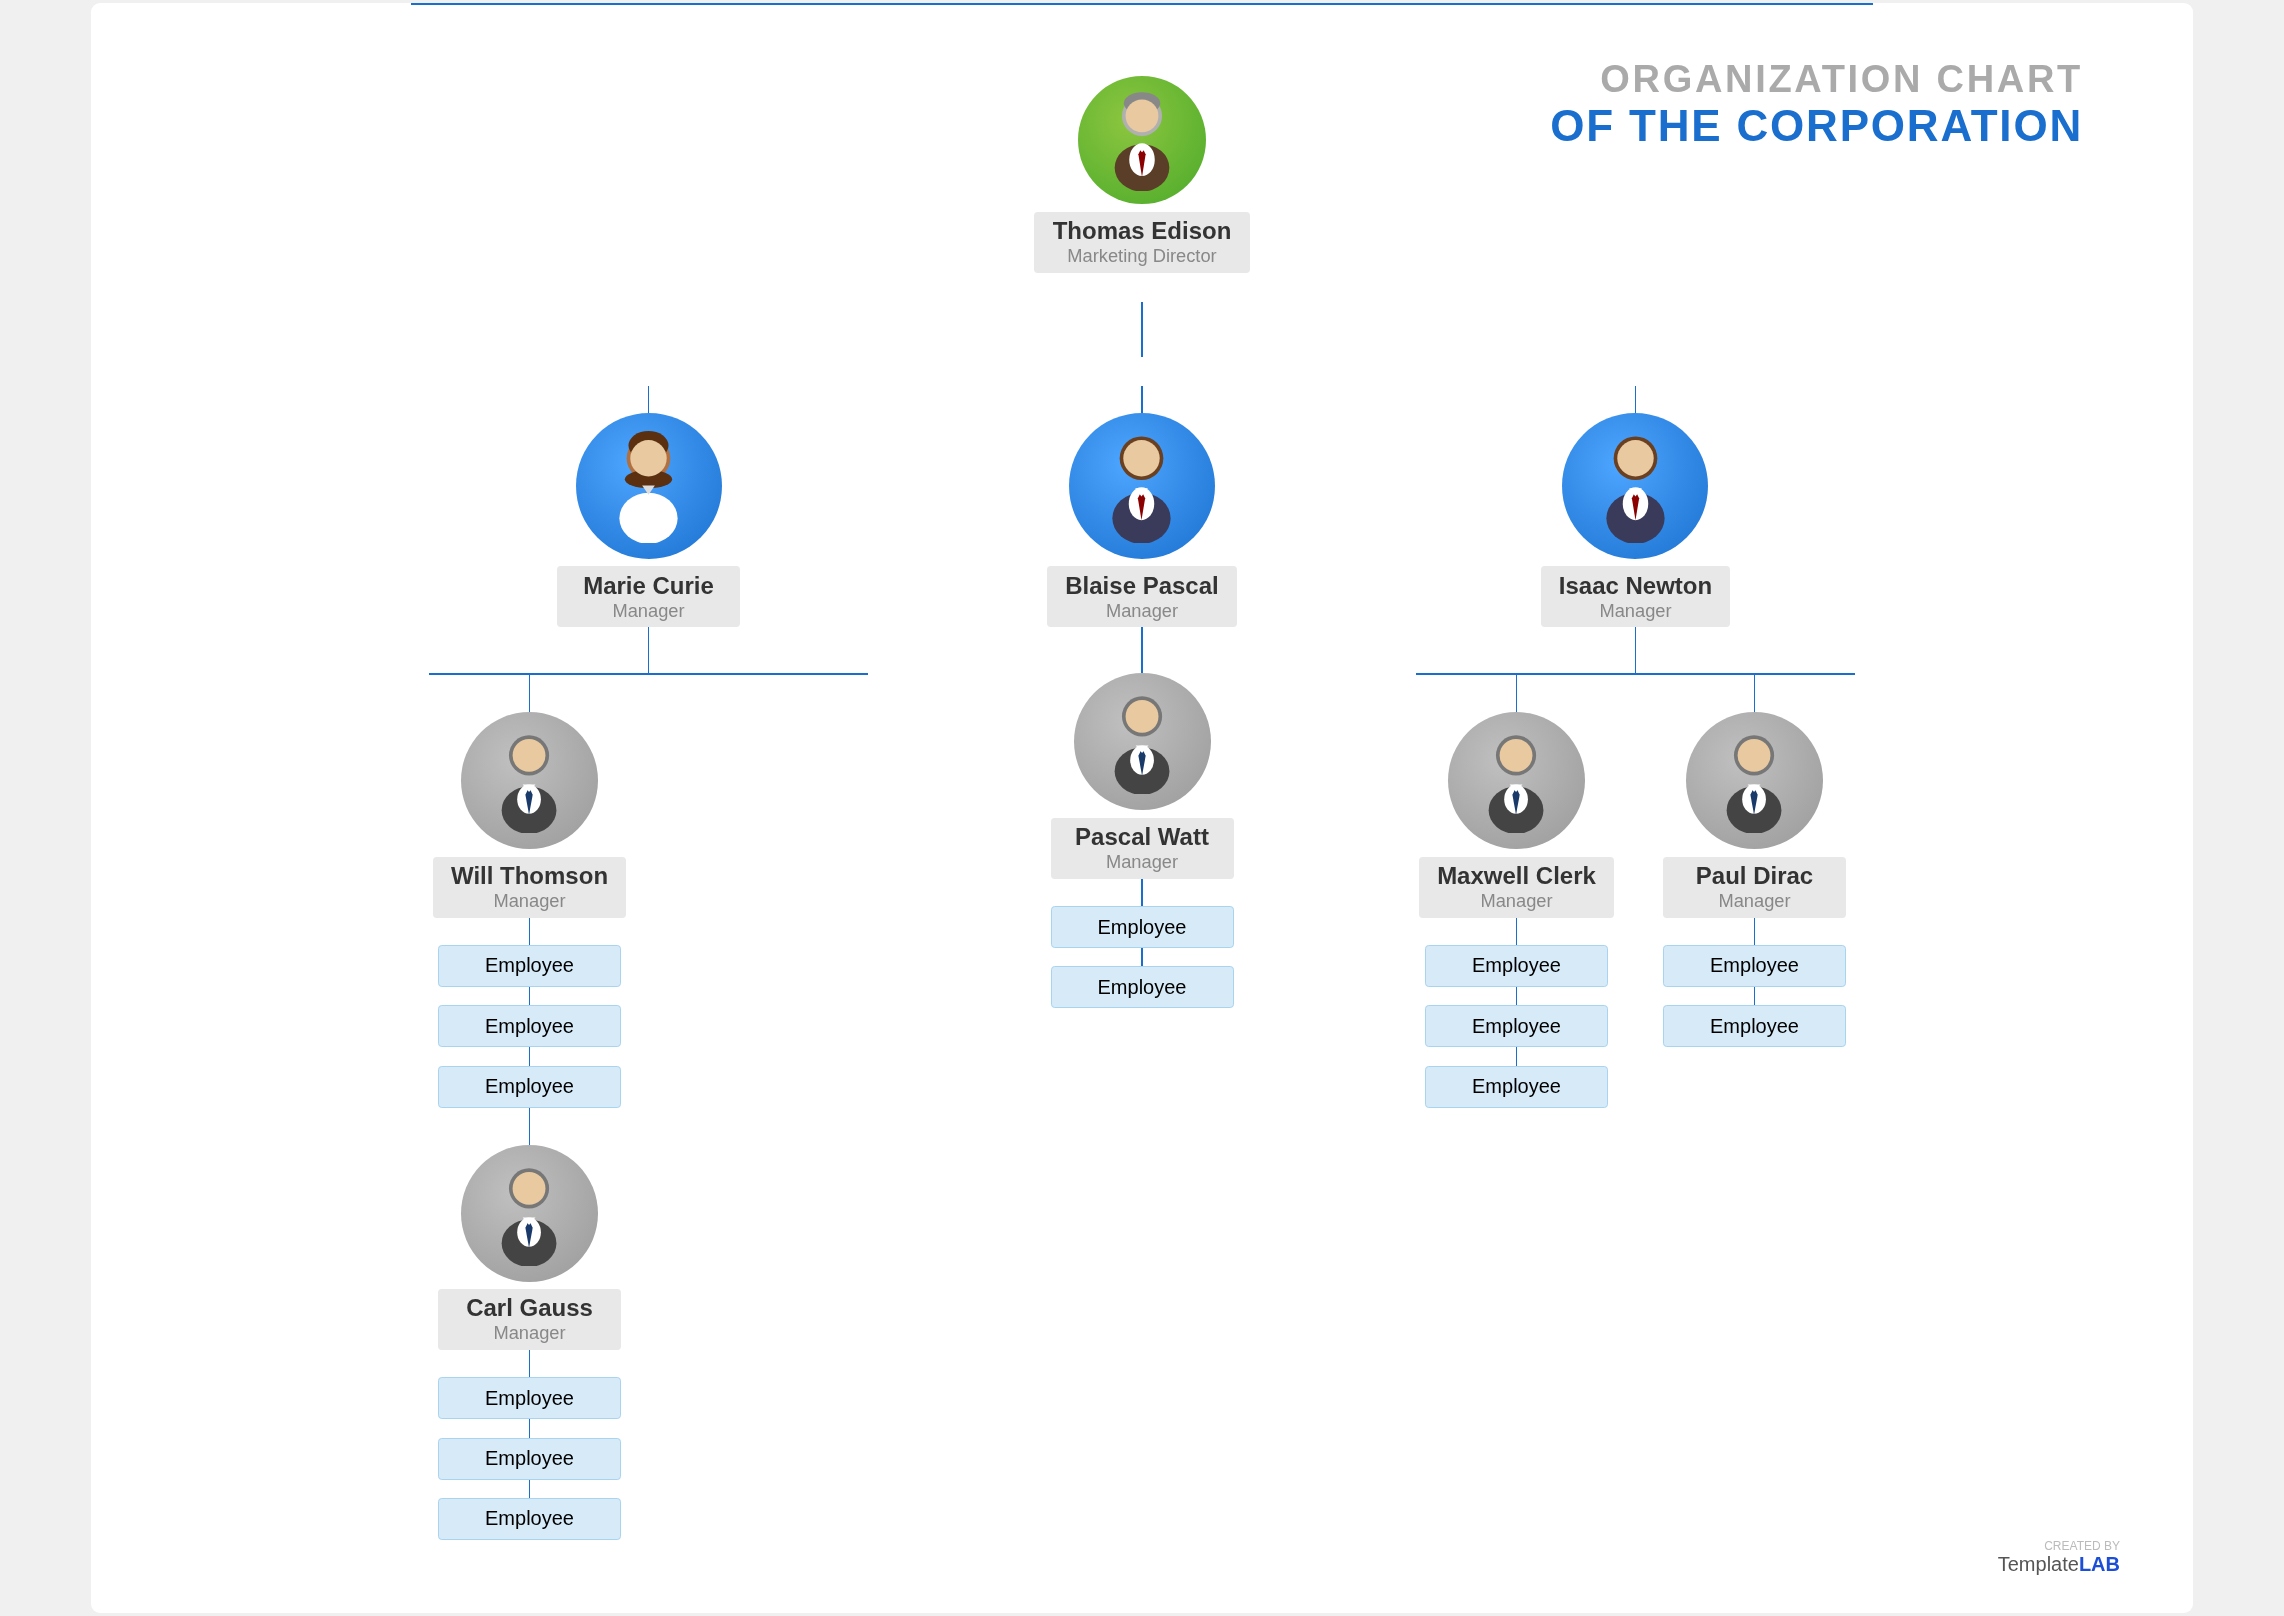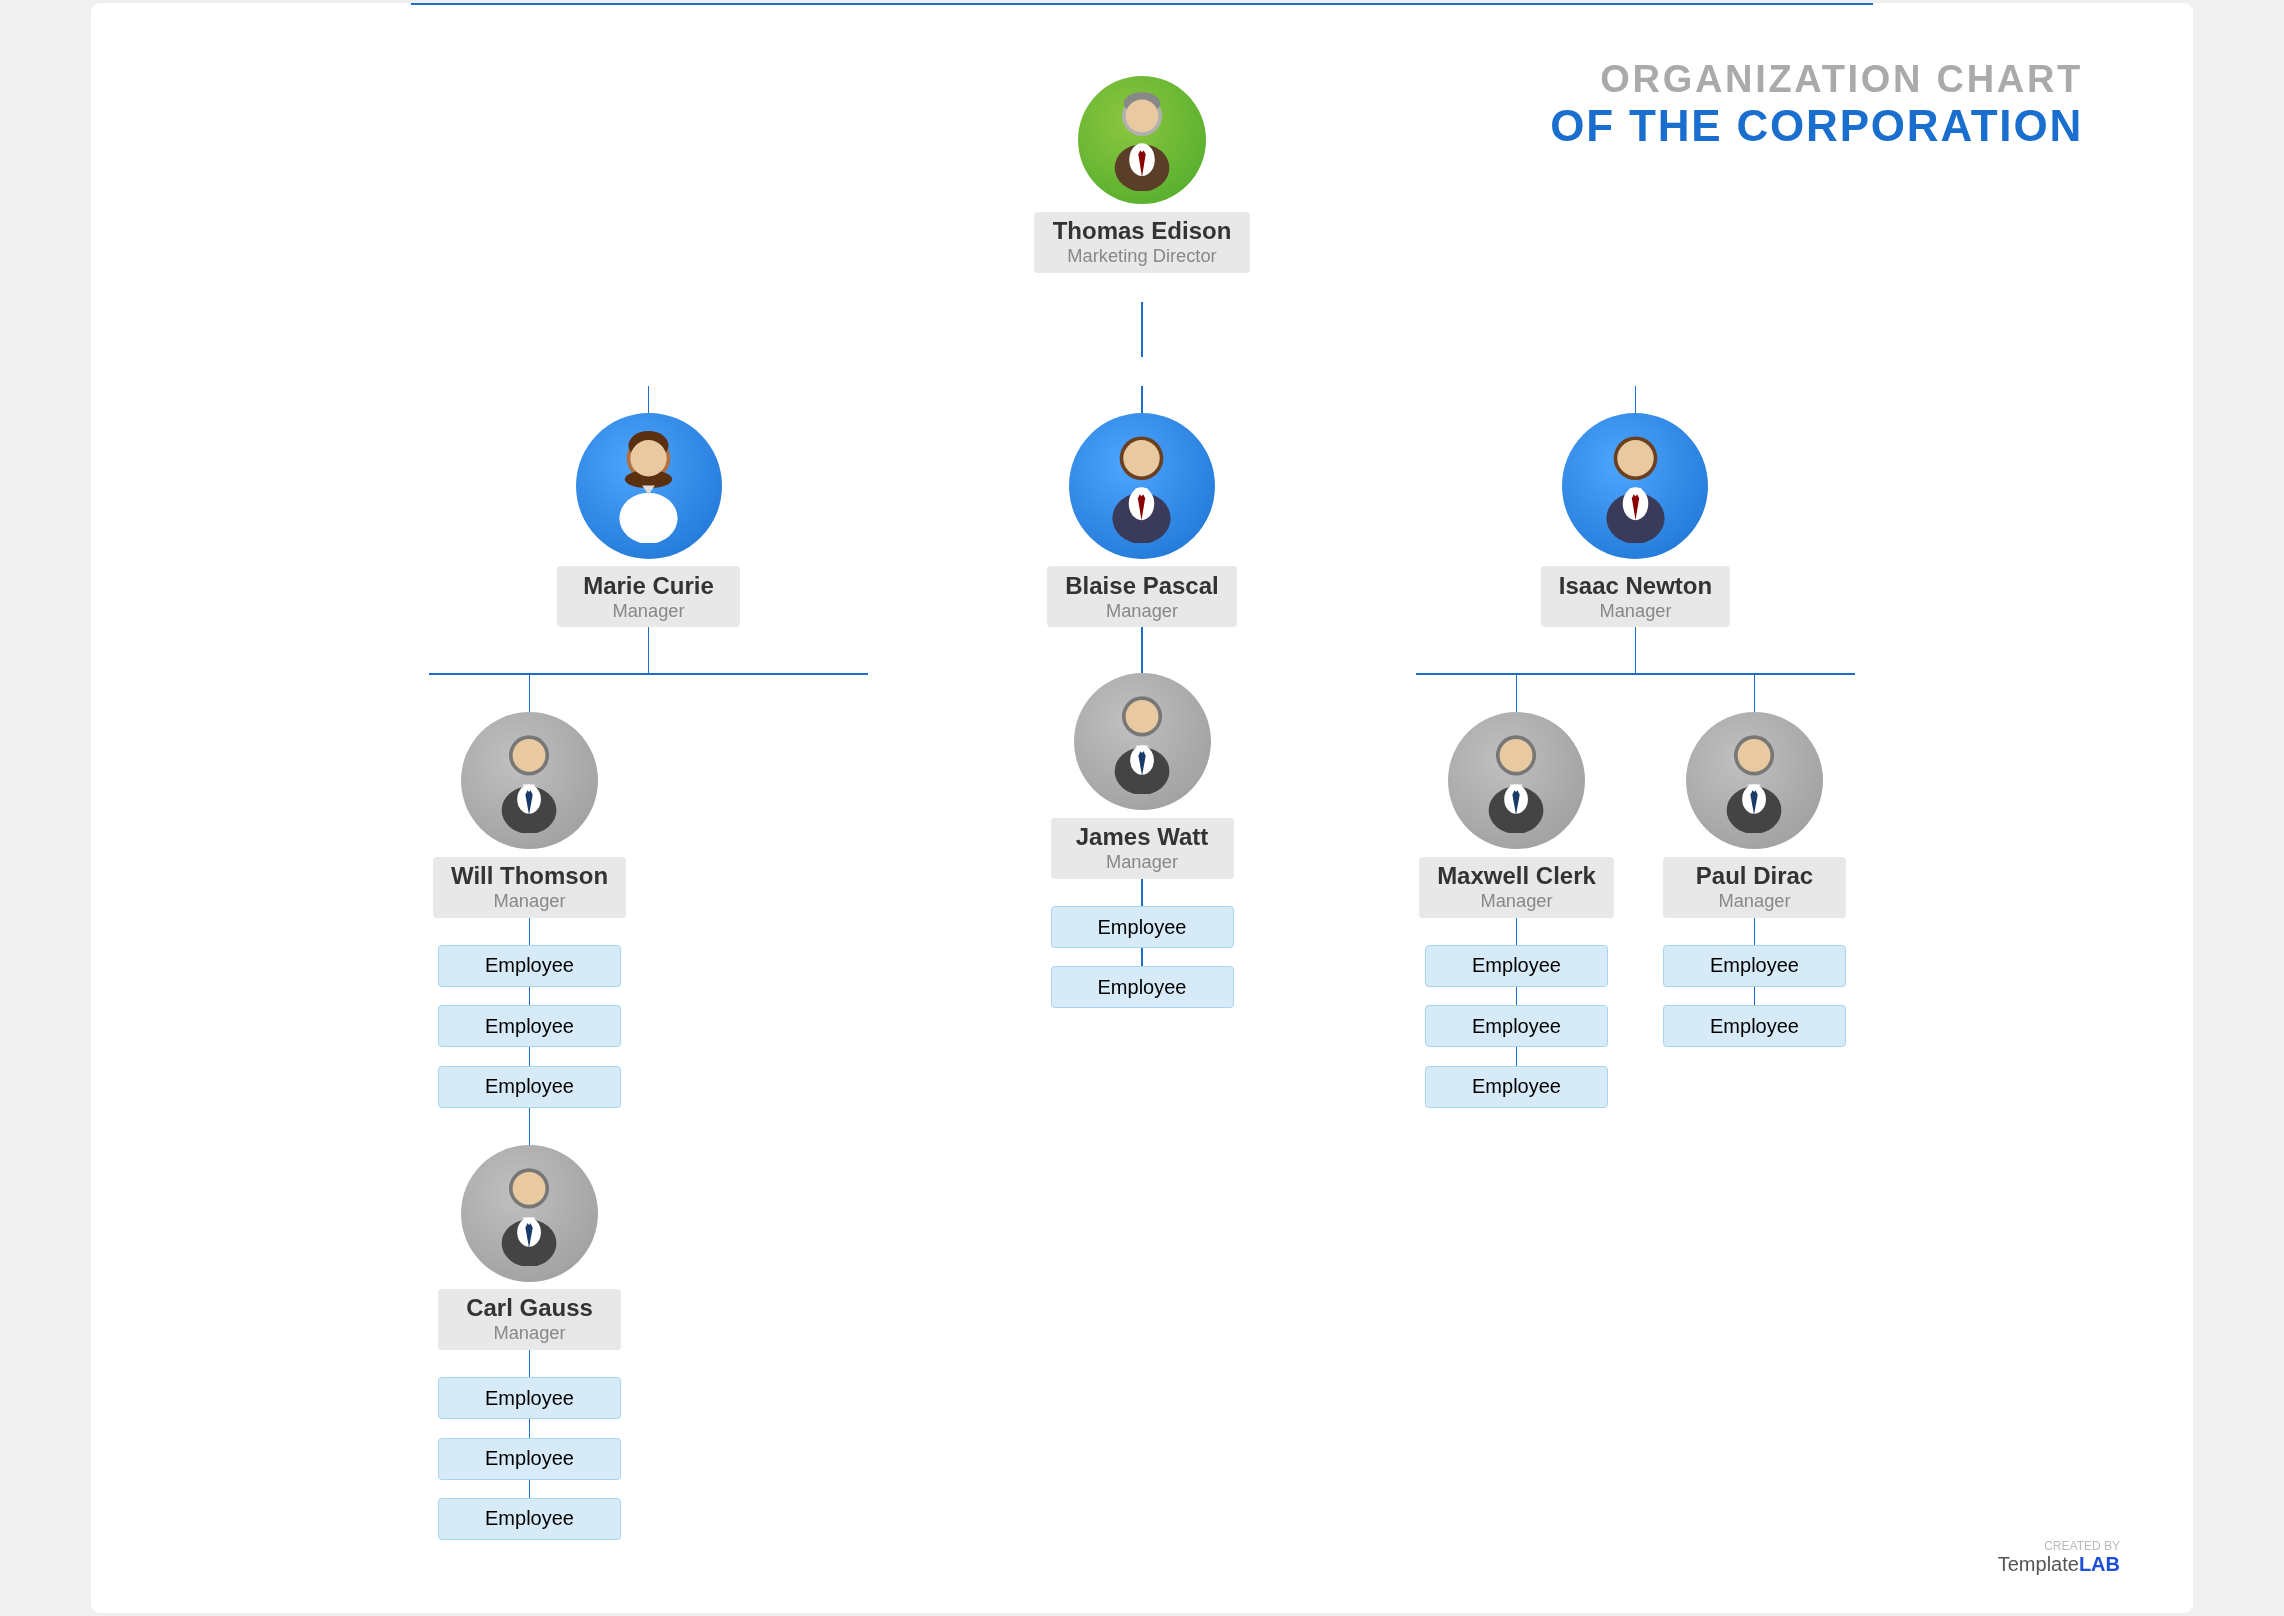--- a/index.html
+++ b/index.html
@@ -312,21 +312,21 @@
                 <svg class="person-svg" width="87" height="105" viewBox="0 0 95 115">
                   <circle cx="47" cy="30" r="22" fill="#777"></circle>
                   <circle cx="47" cy="30" r="18" fill="#e8c9a0"></circle>
                   <ellipse cx="47" cy="90" rx="30" ry="26" fill="#444"></ellipse>
                   <ellipse cx="47" cy="78" rx="13" ry="16" fill="#fff"></ellipse>
                   <polygon points="47,65 51,73 47,95 43,73" fill="#1a3a6a"></polygon>
                   <polygon points="40,62 47,70 54,62" fill="#fff"></polygon>
                 </svg>
               </div>
               <div class="label-box">
-                <div class="node-name">James Watt</div>
+                <div class="node-name">Pascal Watt</div>
                 <div class="node-role">Manager</div>
               </div>
             </div>
             <div class="connector-v" style="height:27.4px;"></div>
             <div class="emp-box">Employee</div>
             <div class="connector-v" style="height:18.3px;"></div>
             <div class="emp-box">Employee</div>
           </div>
 
         </div>

